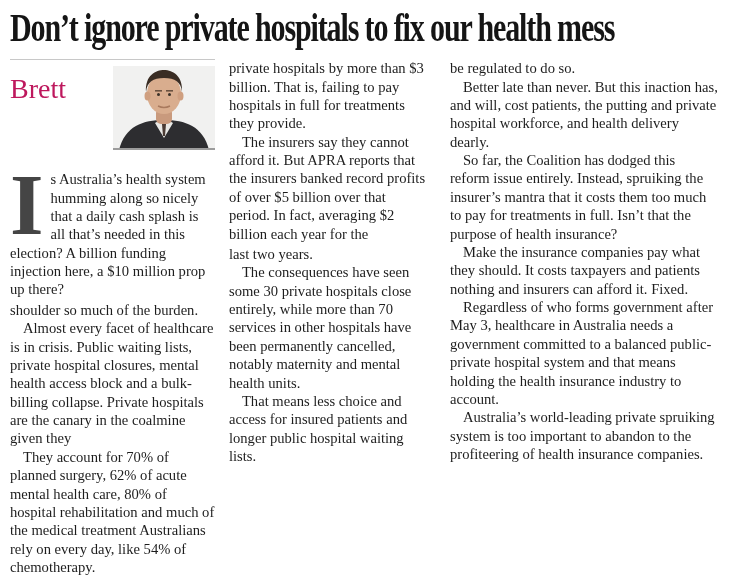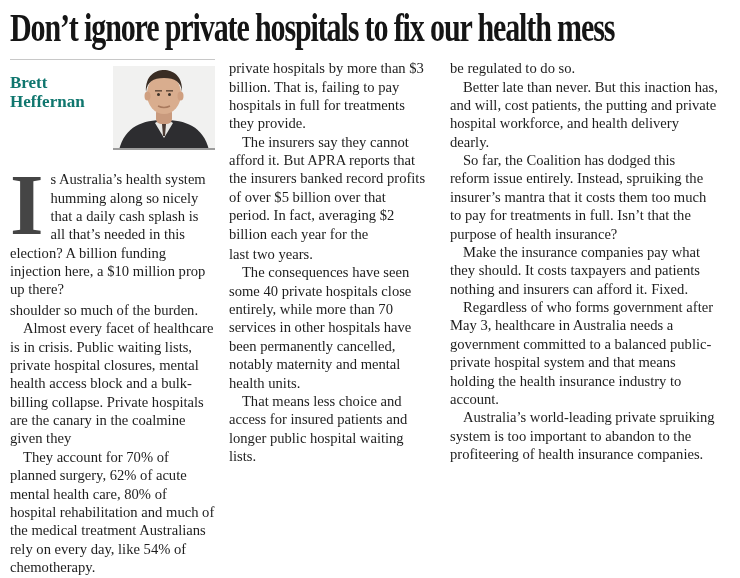--- a/index.html
+++ b/index.html
@@ -42,24 +42,24 @@
     border-top: 1px solid #c8c8c8;
     padding-top: 6px;
     height: 88px;
     display: flex;
     justify-content: space-between;
     align-items: flex-start;
     margin-bottom: 16px;
   }
   .byline-name {
     font-family: "Liberation Serif", serif;
-    font-weight: bold;
-    font-size: 17px;
+    font-weight: normal;
+    font-size: 28px;
     line-height: 1.08;
-    color: #0f766e;
+    color: #be185d;
     padding-top: 8px;
   }
   .headshot {
     width: 102px;
     height: 84px;
     flex: 0 0 auto;
   }
   .headshot svg { display: block; width: 100%; height: 100%; }
 
   .body-text {
@@ -87,21 +87,20 @@
 <div class="page">
 
   <h1 class="headline">Don’t ignore private hospitals to fix our health mess</h1>
 
   <div class="columns">
 
     <div class="col col1">
       <div class="byline-block">
         <div class="byline-name">
           <div>Brett</div>
-          <div>Heffernan</div>
         </div>
         <div class="headshot">
           <svg viewBox="0 0 102 84" xmlns="http://www.w3.org/2000/svg">
             <rect x="0" y="0" width="102" height="84" fill="#f1f1f0"></rect>
 
             <path d="M6 84 C12 60 30 54 51 54 C72 54 90 60 96 84 Z" fill="#2d2d30"></path>
 
             <path d="M42 57 L51 72 L60 57 L55 54 L47 54 Z" fill="#e9e9e6"></path>
 
             <path d="M49 58 L53 58 L52 70 L50 70 Z" fill="#4a3b34"></path>
@@ -132,21 +131,21 @@
           <p class="para indent">They account for 70% of planned surgery, 62% of acute mental health care, 80% of hospital rehabilitation and much of the medical treatment Australians rely on every day, like 54% of chemotherapy.</p>
         </div>
 
     </div>
 
     <div class="col col2">
       <div class="body-text">
           <p class="para">private hospitals by more than $3 billion. That is, failing to pay hospitals in full for treatments they provide.</p>
           <p class="para indent">The insurers say they cannot afford it. But APRA reports that the insurers banked record profits of over $5 billion over that period. In fact, averaging $2 billion each year for the</p>
           <p class="para gap">last two years.</p>
-          <p class="para indent">The consequences have seen some 40 private hospitals close entirely, while more than 70 services in other hospitals have been permanently cancelled, notably maternity and mental health units.</p>
+          <p class="para indent">The consequences have seen some 30 private hospitals close entirely, while more than 70 services in other hospitals have been permanently cancelled, notably maternity and mental health units.</p>
           <p class="para indent">That means less choice and access for insured patients and longer public hospital waiting lists.</p>
         </div>
     </div>
 
     <div class="col col3">
       <div class="body-text">
           <p class="para">be regulated to do so.</p>
           <p class="para indent">Better late than never. But this inaction has, and will, cost patients, the putting and private hospital workforce, and health delivery dearly.</p>
           <p class="para indent">So far, the Coalition has dodged this reform issue entirely. Instead, spruiking the insurer’s mantra that it costs them too much to pay for treatments in full. Isn’t that the purpose of health insurance?</p>
           <p class="para indent">Make the insurance companies pay what they should. It costs taxpayers and patients nothing and insurers can afford it. Fixed.</p>

